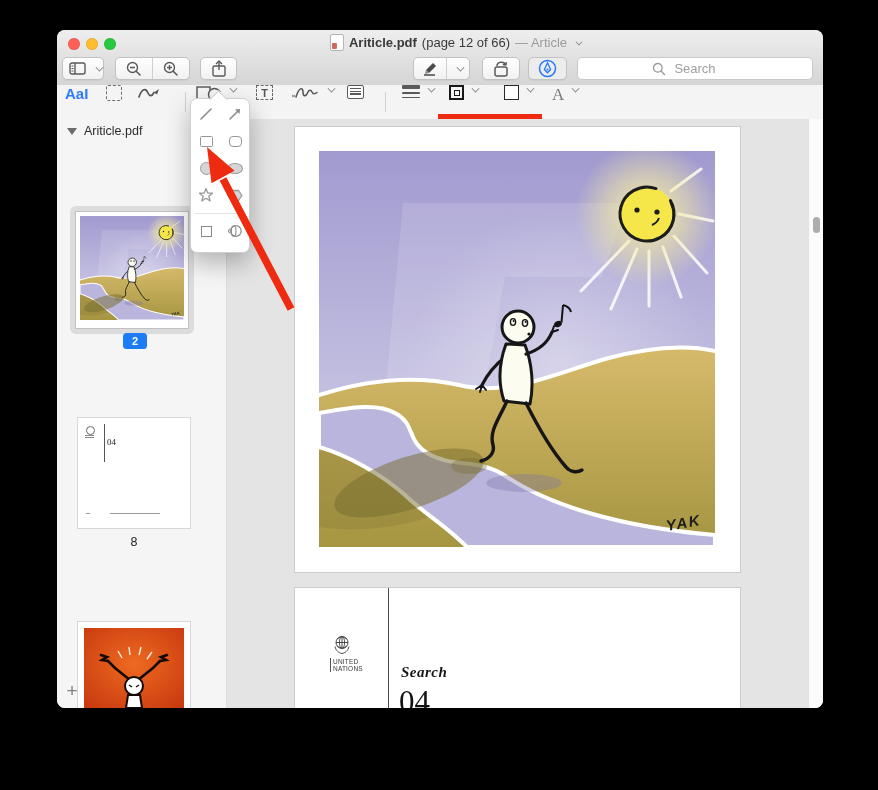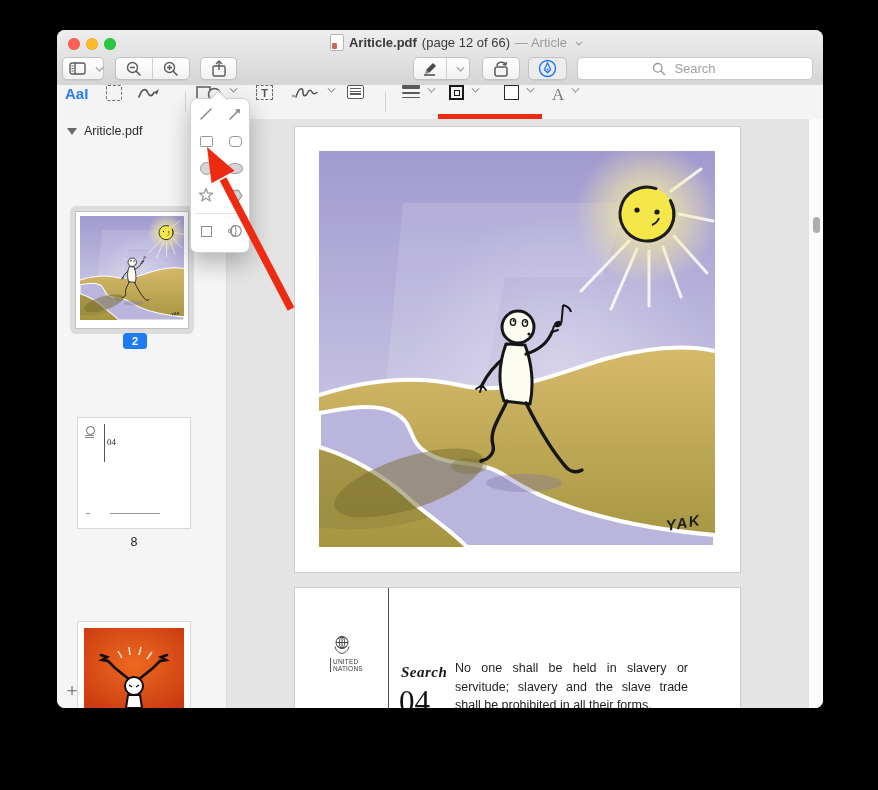--- a/index.html
+++ b/index.html
@@ -421,25 +421,20 @@
             <path d="M4,13.5 C5,18 8,20 11,20.5 M18,13.5 C17,18 14,20 11,20.5"></path>
           </g>
         </svg>
         <div class="un-org">
           <div>UNITED</div>
           <div>NATIONS</div>
         </div>
         <div class="pb-vline"></div>
         <div class="article-label">Search</div>
         <div class="article-num">04</div>
-        <div class="pb-body">
-          <div class="jl">No one shall  be  held  in  slavery  or</div>
-          <div class="jl">servitude;  slavery  and  the  slave trade</div>
-          <div>shall be prohibited in all their forms.</div>
-        </div>
       </div>
 
       <div class="scrolltrack">
         <div class="scrollthumb"></div>
       </div>
     </div>
   </div>
 
   <div class="popup">
     <div class="caret"></div>

